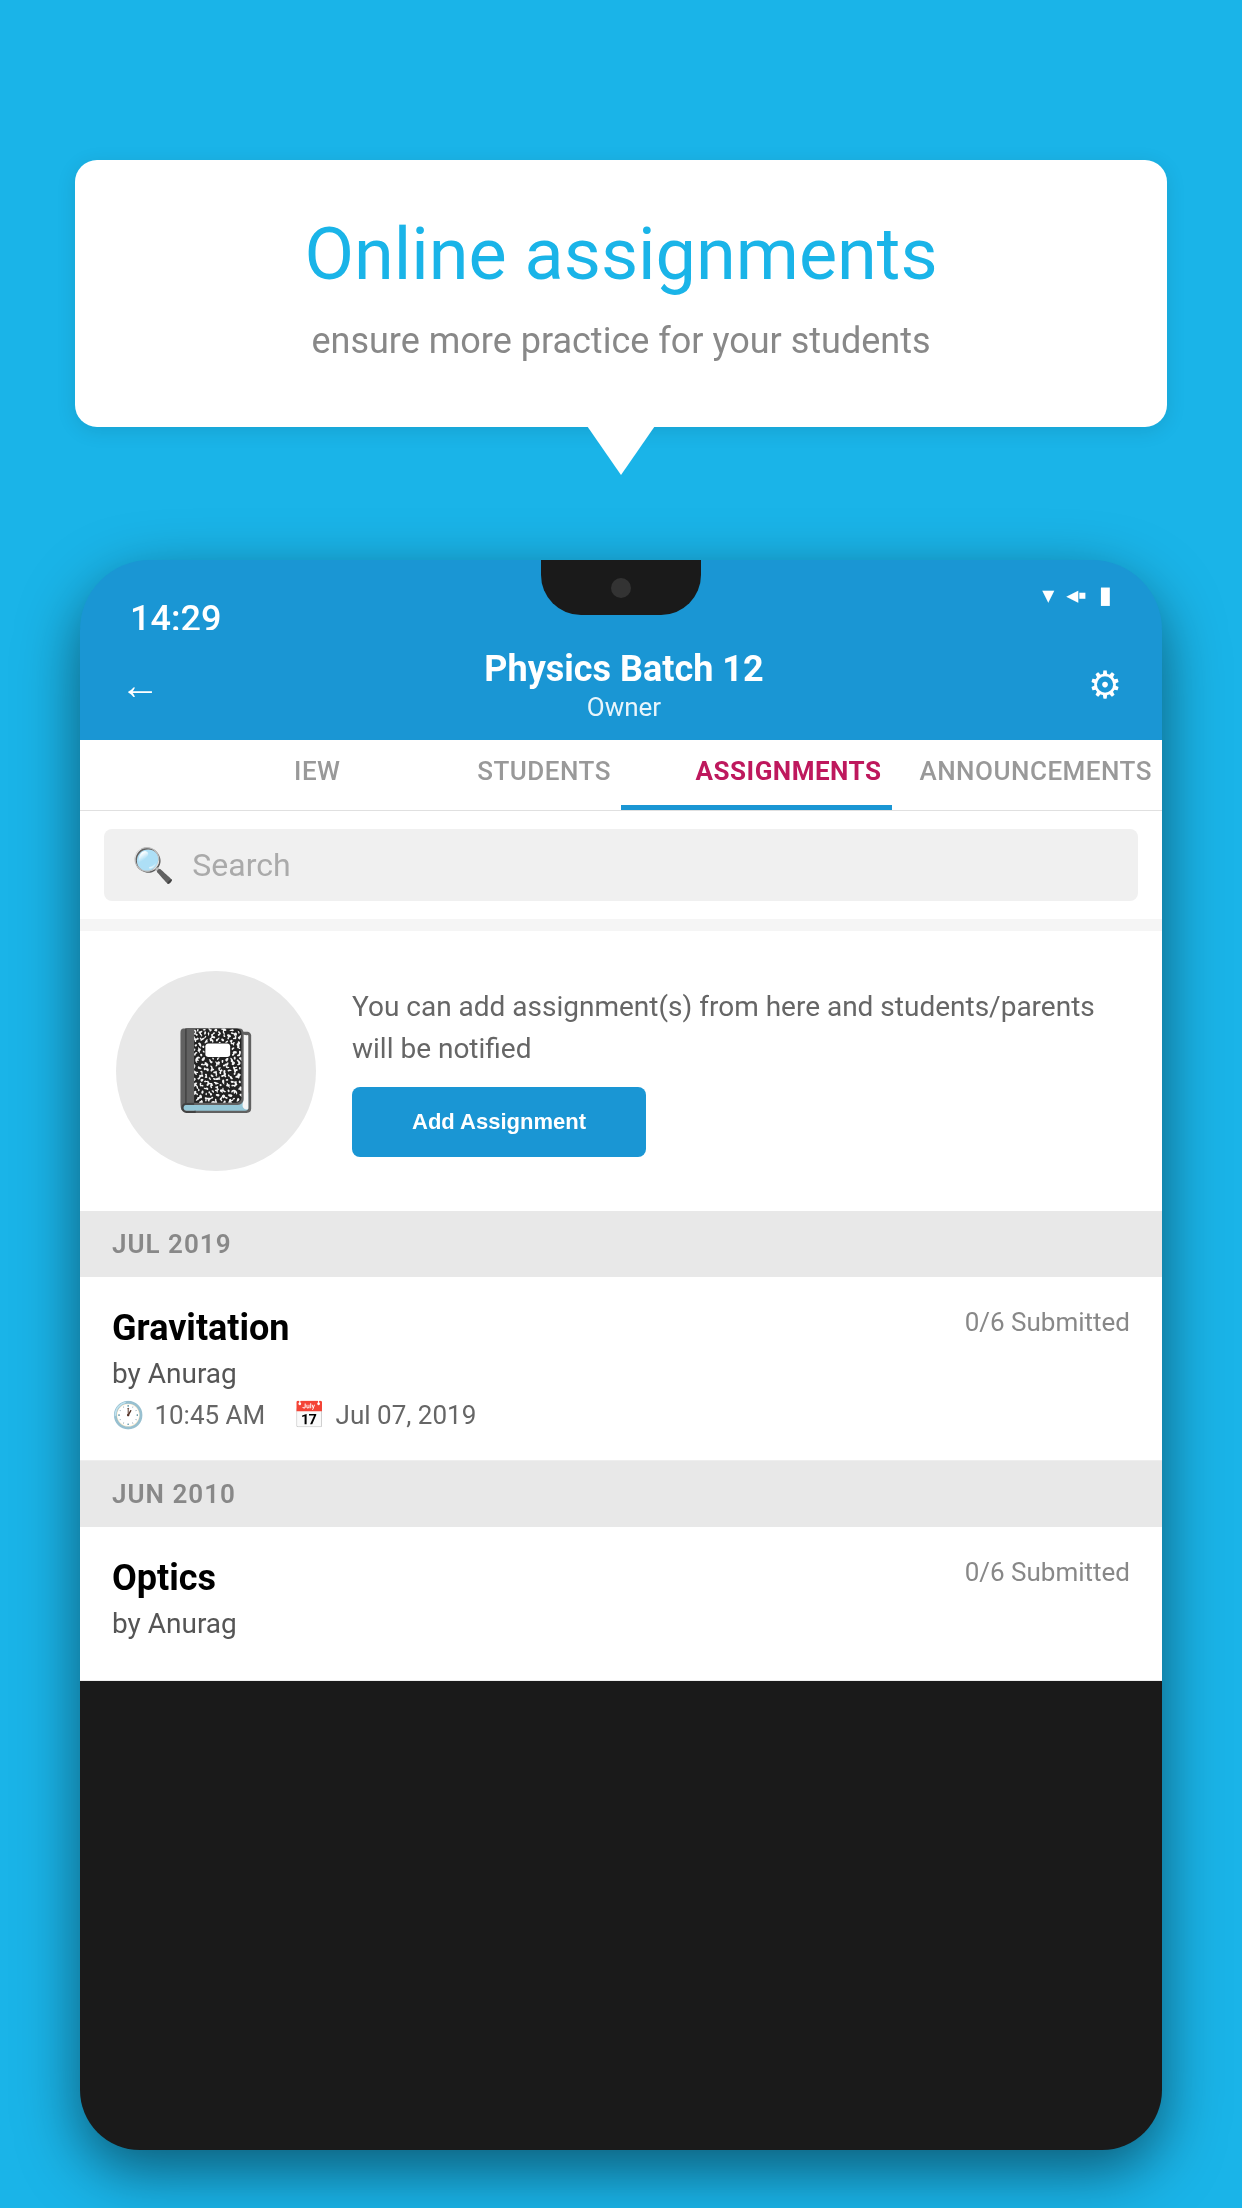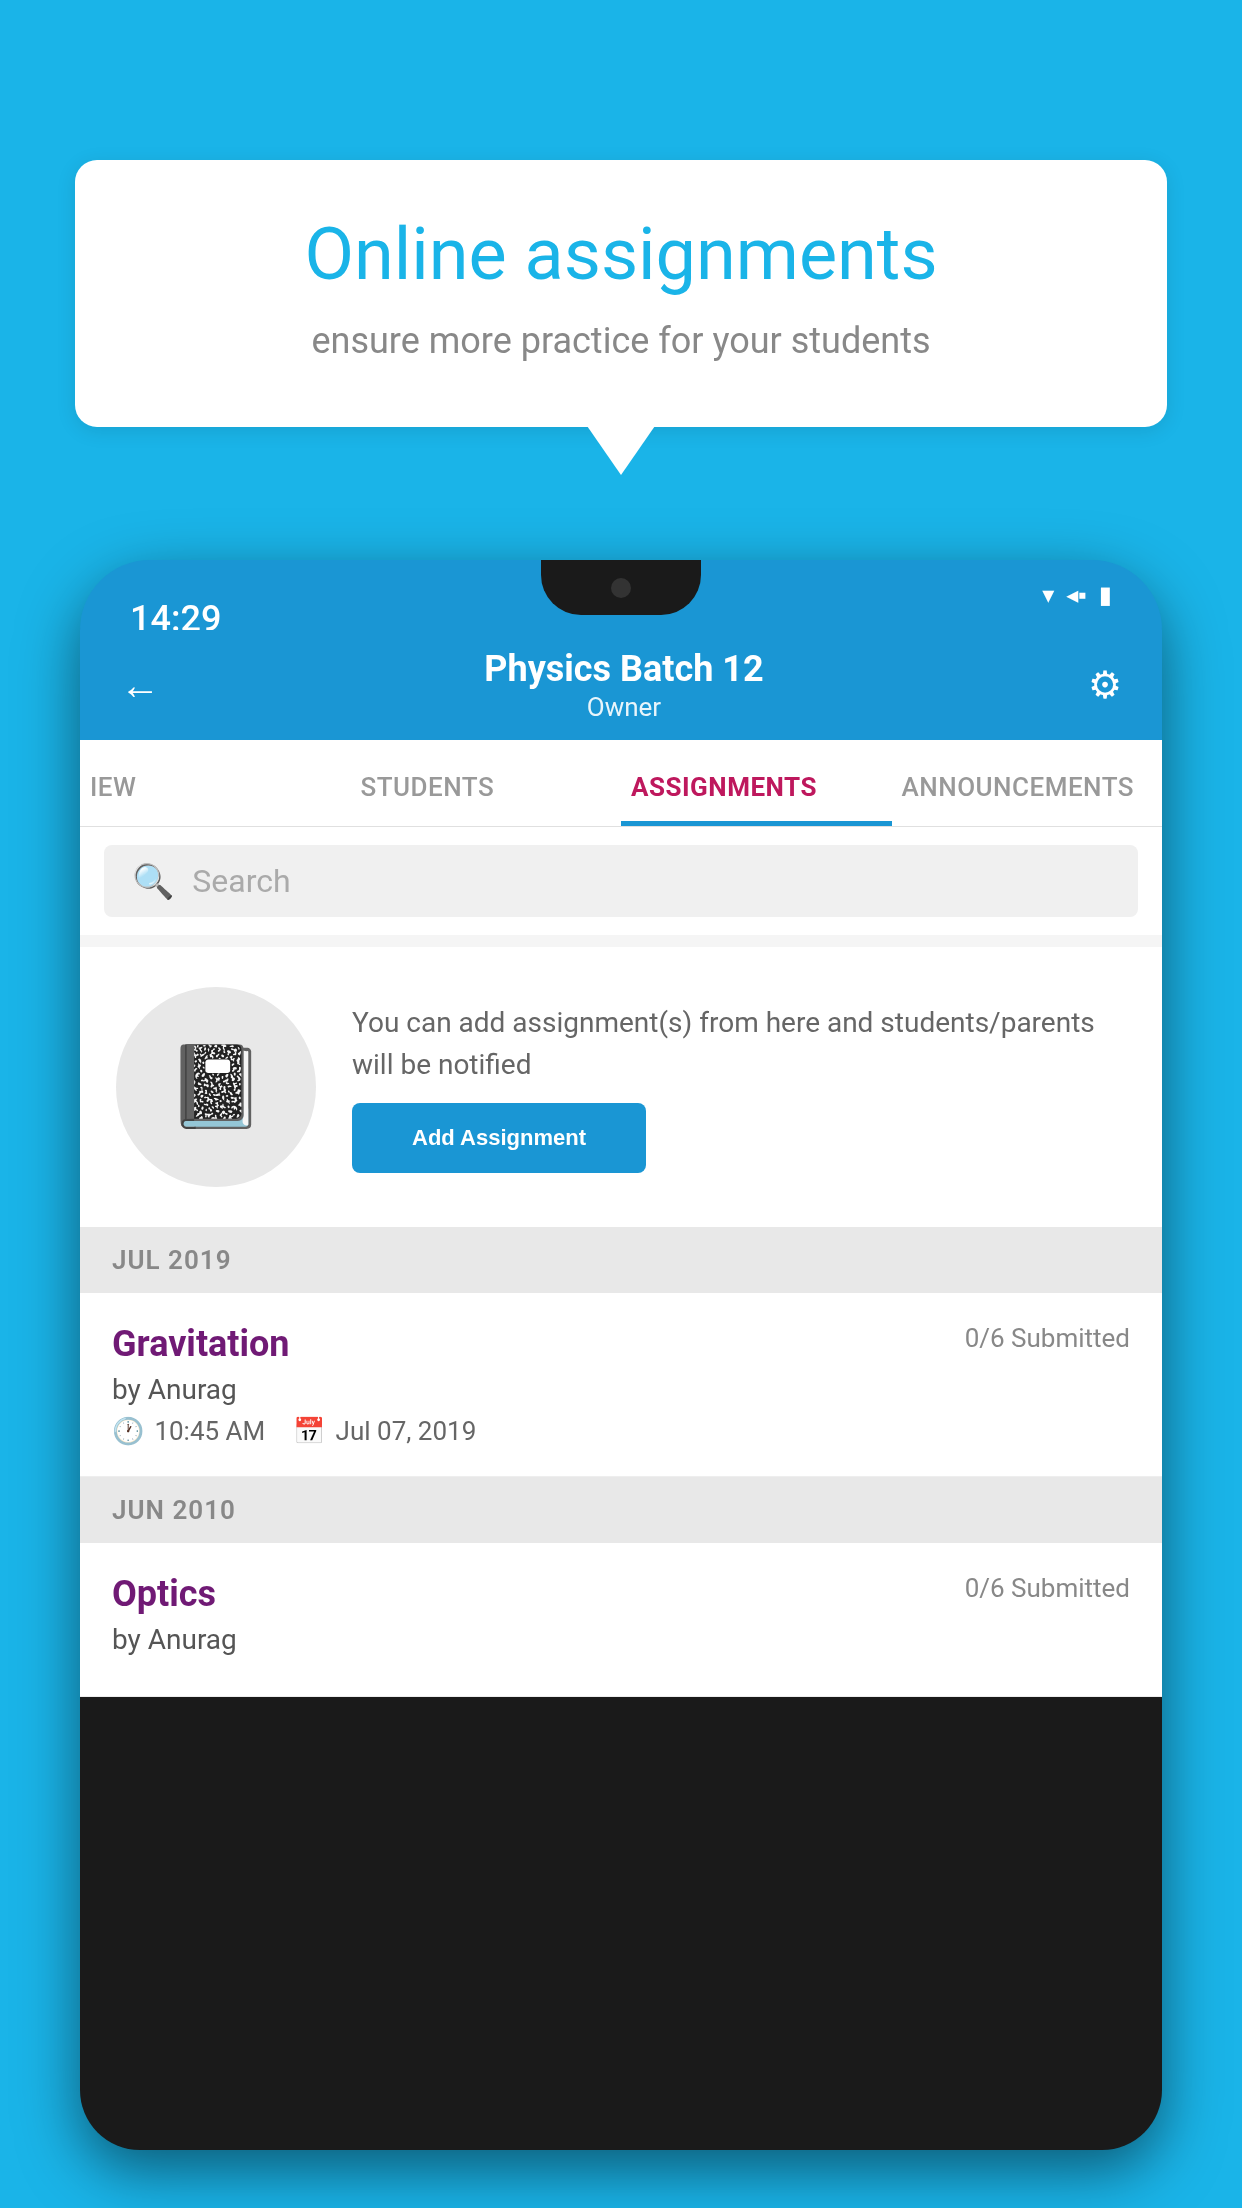--- a/index.html
+++ b/index.html
@@ -173,22 +173,22 @@
     
     .tab-bar {
       background: white;
       display: flex;
       border-bottom: 1px solid #e0e0e0;
       overflow: hidden;
     }
 
     .tab-item {
       flex: 1;
-      text-align: left;
-      padding: 32px 10px 24px;
+      text-align: right;
+      padding: 16px 10px 24px;
       font-size: 26px;
       color: #999;
       font-weight: 500;
       cursor: pointer;
       position: relative;
       letter-spacing: 0.5px;
     }
 
     .tab-item.active {
       color: #be185d;
@@ -307,21 +307,21 @@
     .assignment-header {
       display: flex;
       justify-content: space-between;
       align-items: flex-start;
       margin-bottom: 8px;
     }
 
     .assignment-title {
       font-size: 36px;
       font-weight: 700;
-      color: #701a75;
+      color: #000000;
     }
 
     .assignment-submitted {
       font-size: 26px;
       color: #888;
     }
 
     .assignment-author {
       font-size: 28px;
       color: #555;

